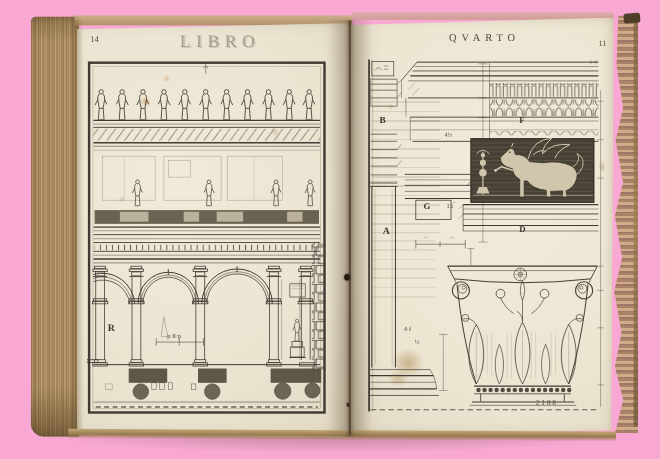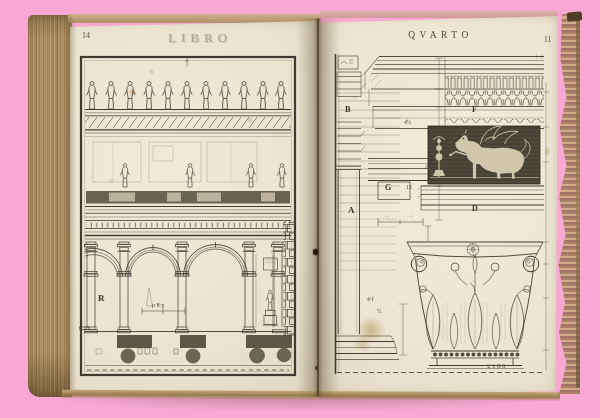--- a/index.html
+++ b/index.html
@@ -44,21 +44,21 @@
   
   .stain{border-radius:50%;z-index:2;pointer-events:none;}
   
   .plate{position:absolute;z-index:3;}
   
   .ghost{z-index:2;filter:blur(.5px);pointer-events:none;
     background:repeating-linear-gradient(180deg,rgba(98,82,58,.15) 0 1.6px,rgba(0,0,0,0) 1.6px 8.5px);}
   
   .lbl{position:absolute;z-index:7;color:#3d372e;line-height:1;}
   .folio{font-size:8px;color:#564e40;}
-  .head{letter-spacing:5px;text-align:center;font-size:13px;color:#514a3e;}
+  .head{letter-spacing:5px;text-align:center;font-size:16px;color:#514a3e;}
   .head-ghost{opacity:.55;color:#6e6354;filter:blur(.3px);text-shadow:1.5px .5px 0 rgba(110,95,75,.45);}
   .plate-letter{font-size:9px;font-weight:bold;color:#3a352c;}
   .tiny{font-size:7px;transform:scale(.82);transform-origin:left top;color:#4a4337;}
   .inv{font-size:7px;letter-spacing:1.5px;color:#6b6152;opacity:.85;}
 </style>
 </head>
 <body>
 
 <div class="scene">
 

